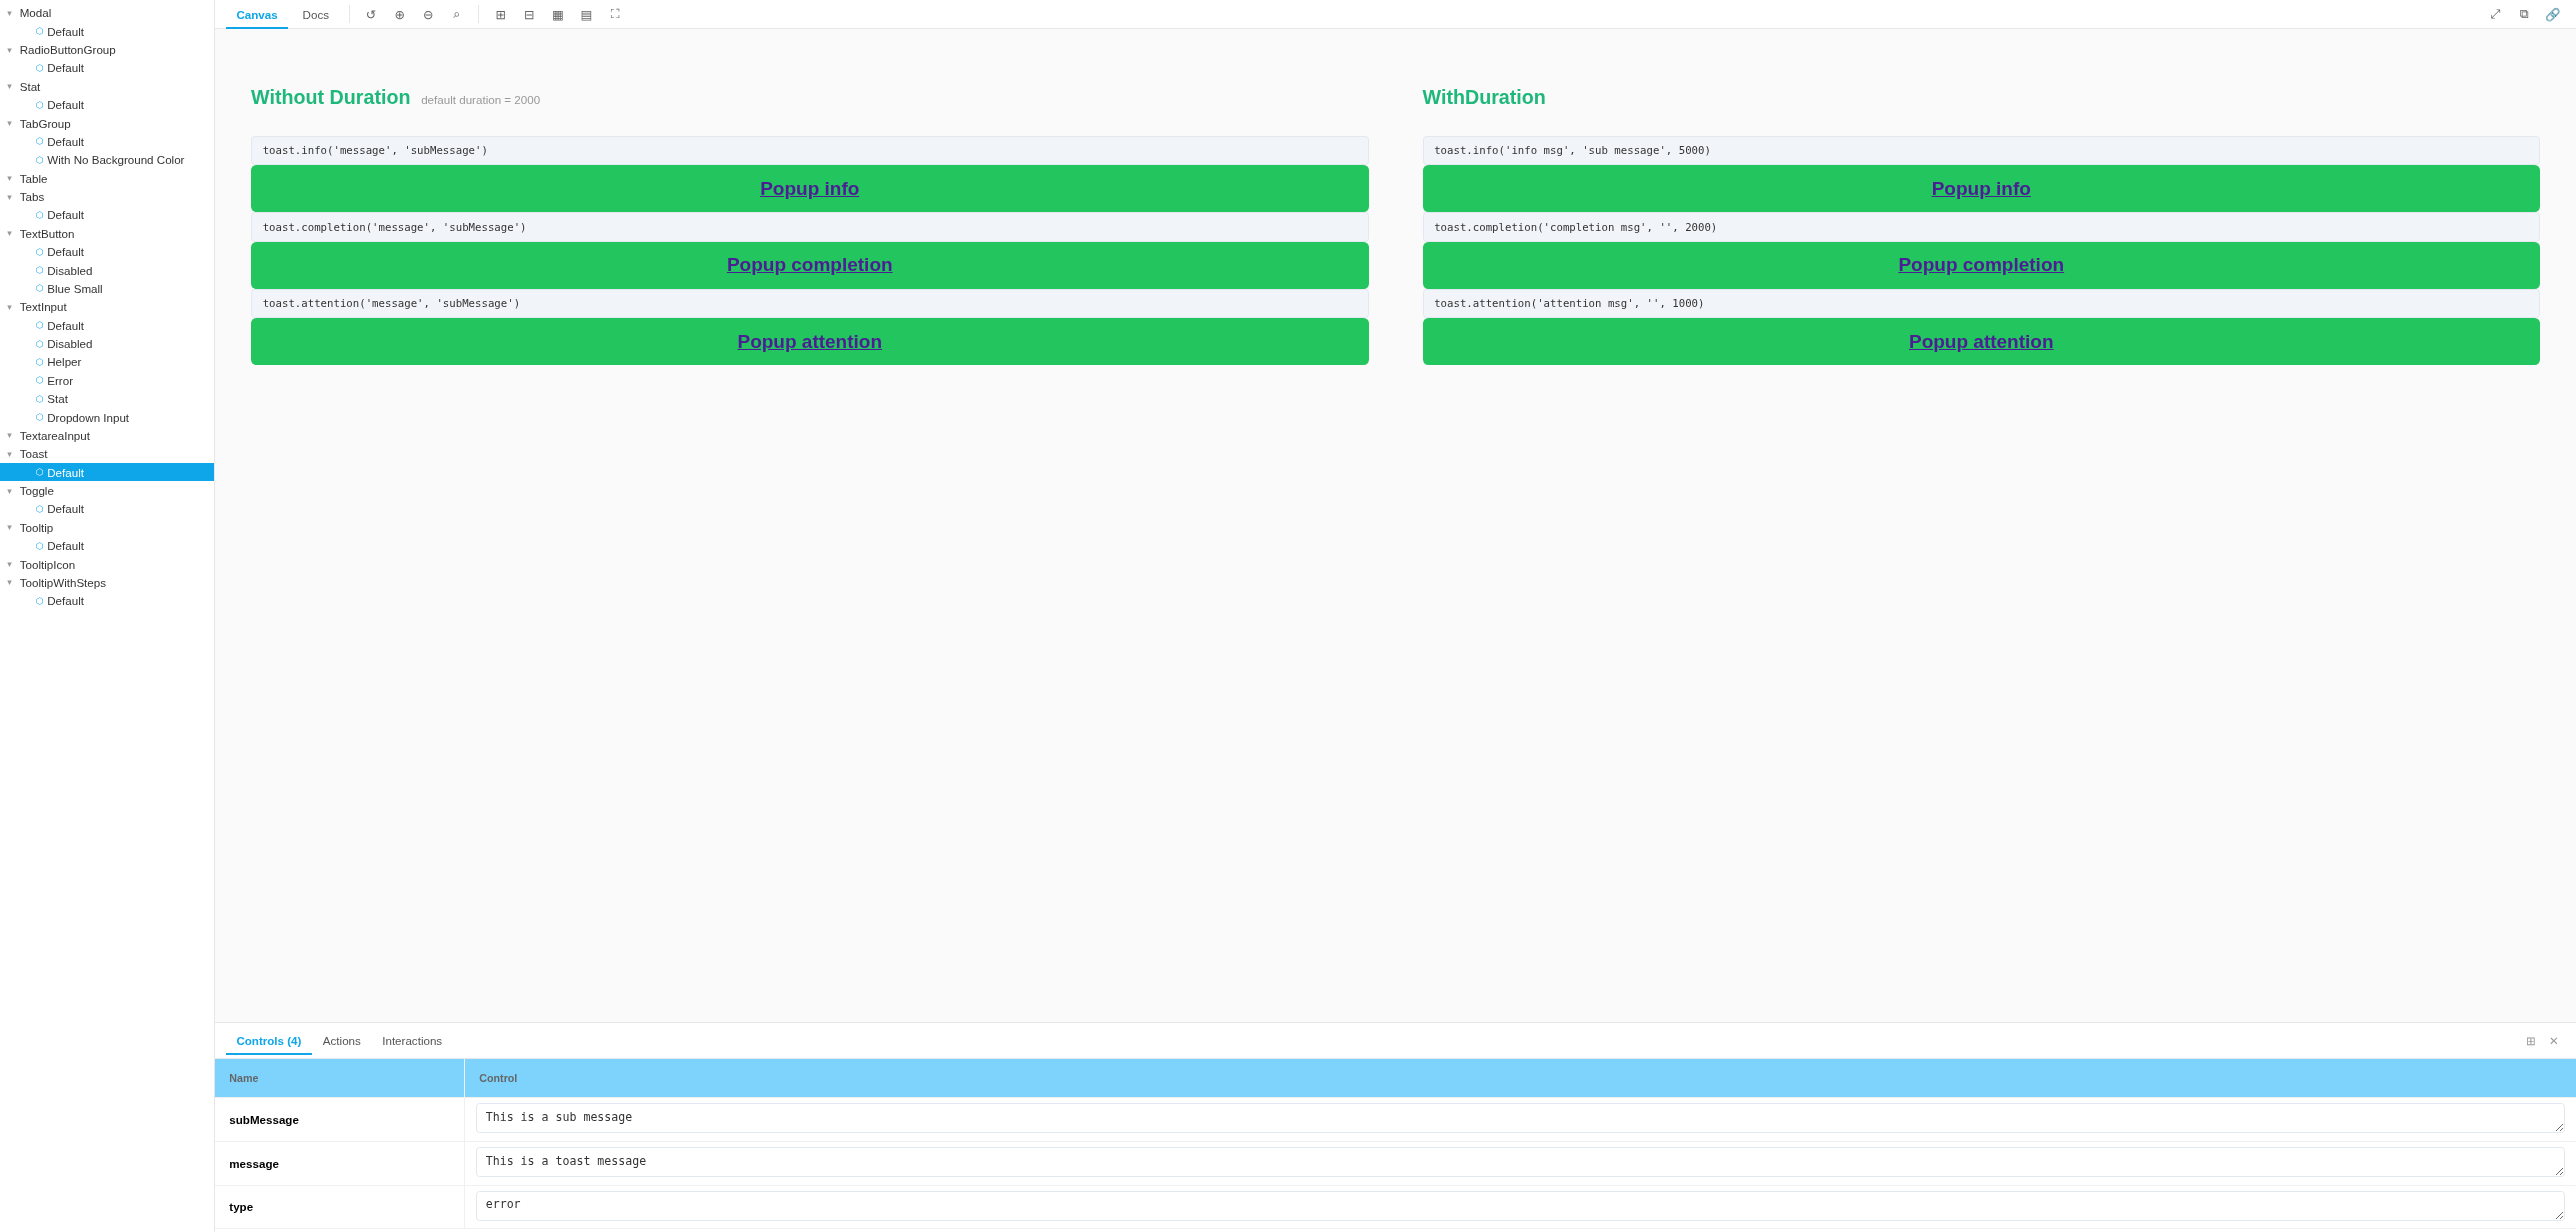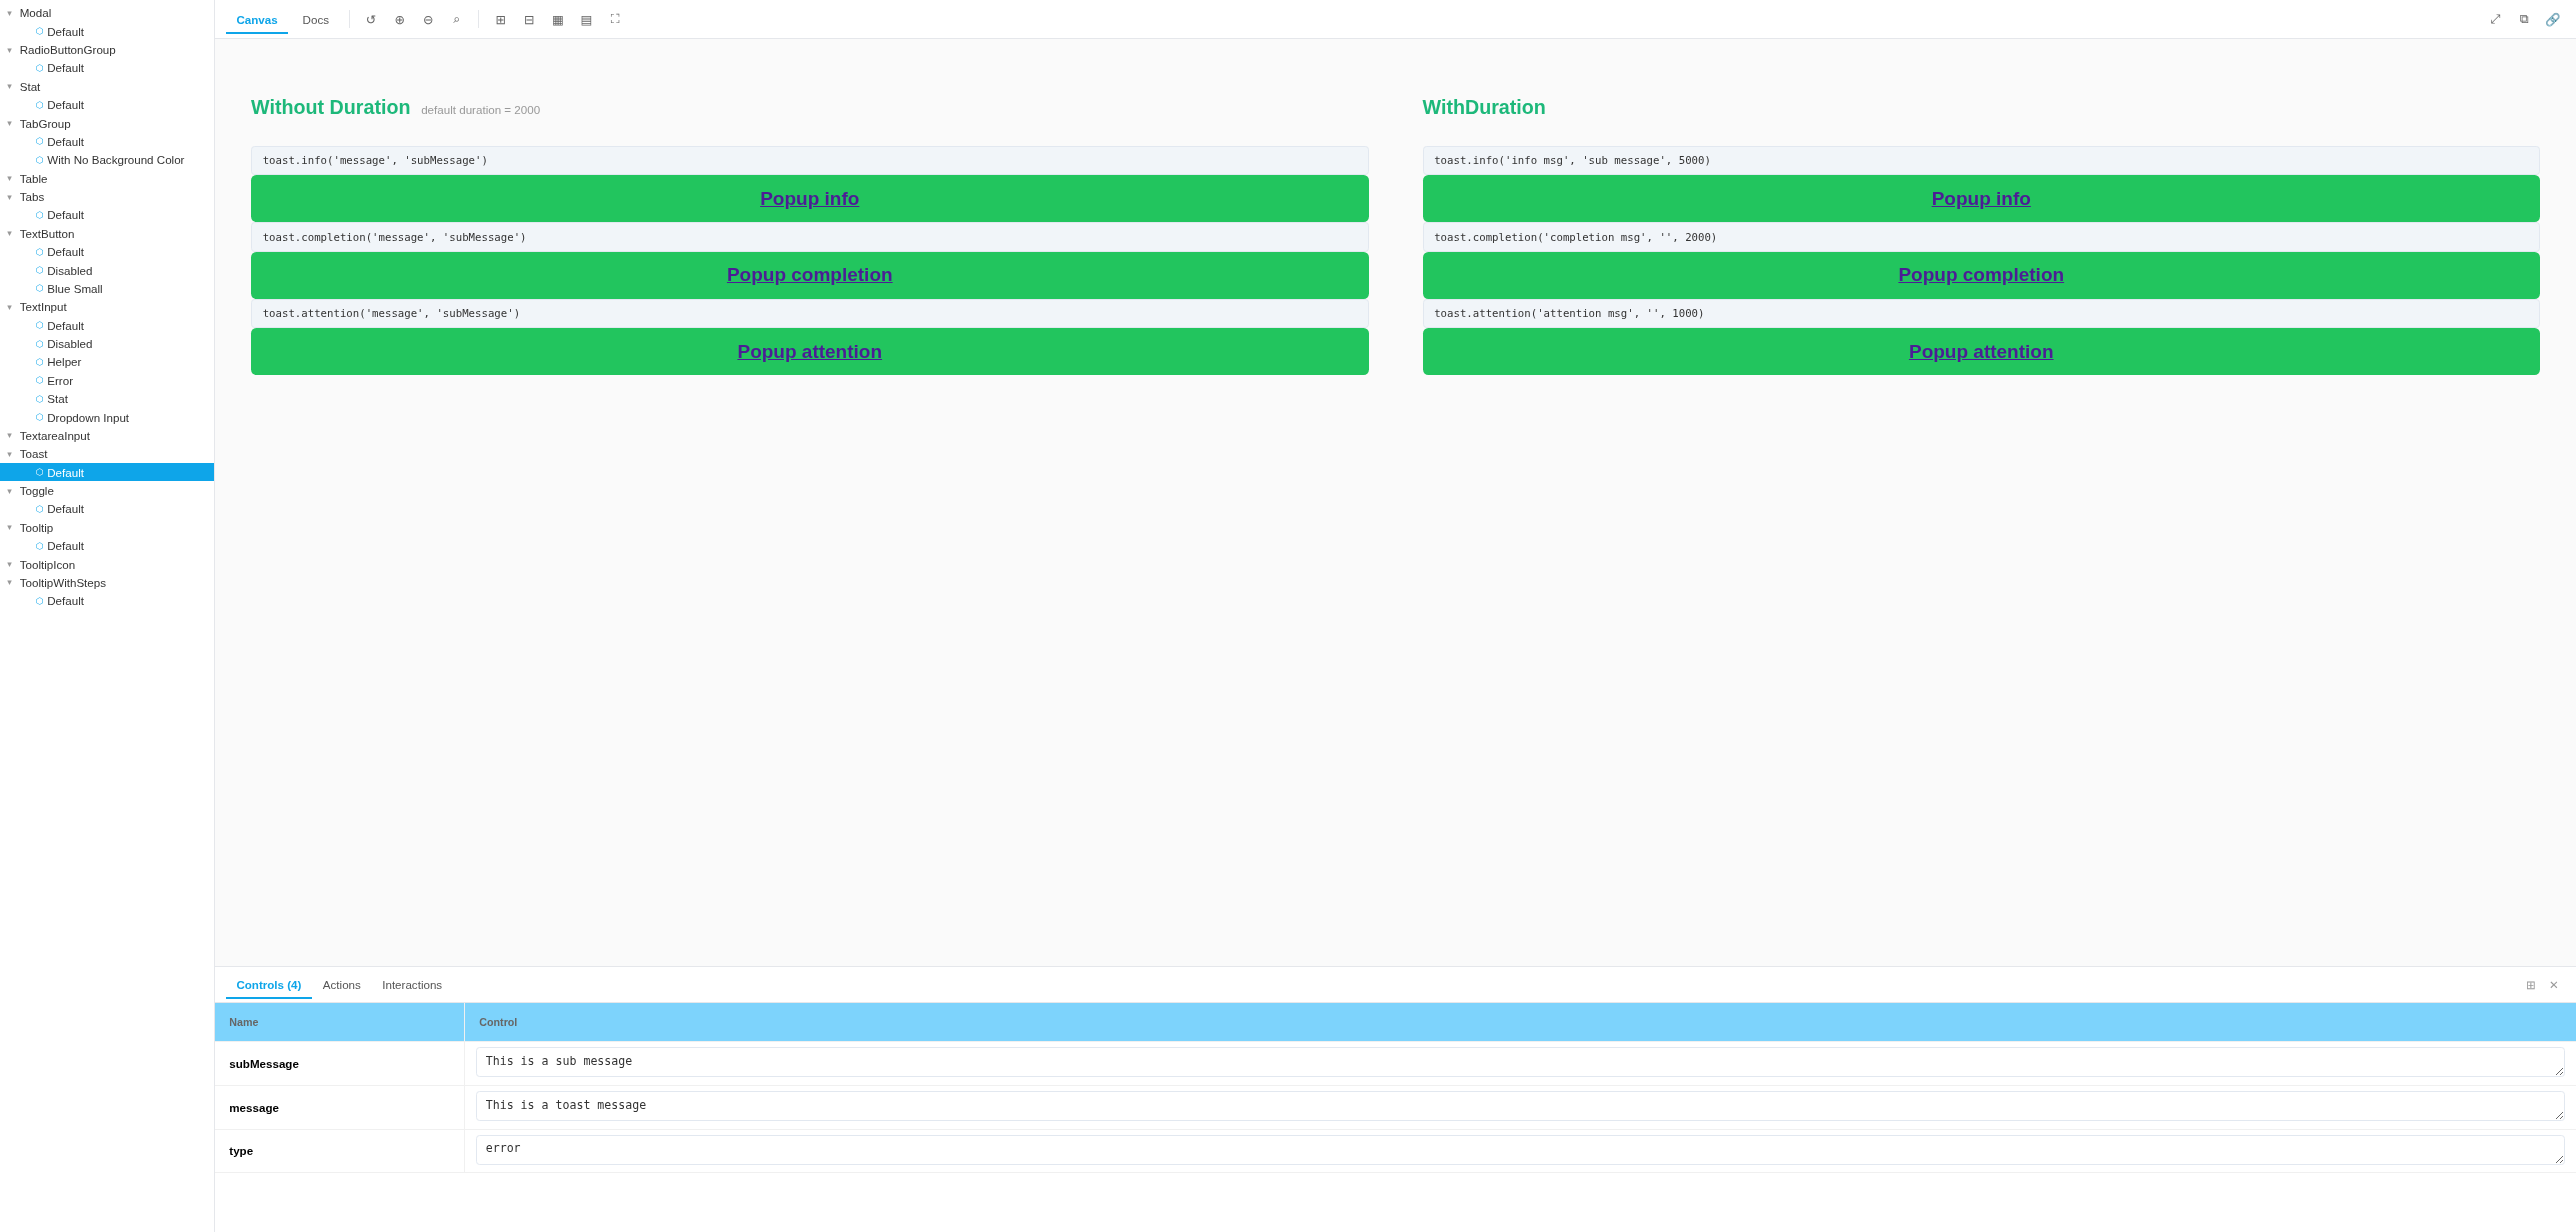--- a/index.html
+++ b/index.html
@@ -38,21 +38,21 @@
       flex-direction: column;
       overflow: hidden;
     }
 
     
     #toolbar {
       display: flex;
       align-items: center;
       border-bottom: 0.9px solid #e5e7eb;
       padding: 0 10.7px;
-      height: 39px;
+      height: 29px;
       gap: 3.6px;
       background: #fff;
     }
     .tab-btn {
       padding: 7.2px 10.7px;
       border: none;
       background: none;
       cursor: pointer;
       font-size: 11.6px;
       color: #555;
@@ -120,21 +120,21 @@
       cursor: pointer;
       width: 100%;
       text-align: center;
       text-decoration: underline;
     }
 
     
     #bottom-panel {
       border-top: 0.9px solid #e5e7eb;
       background: #fff;
-      height: 266px;
+      height: 210px;
       display: flex;
       flex-direction: column;
     }
     #panel-tabs {
       display: flex;
       align-items: center;
       border-bottom: 0.9px solid #e5e7eb;
       padding: 0 10.7px;
       height: 36px;
     }

